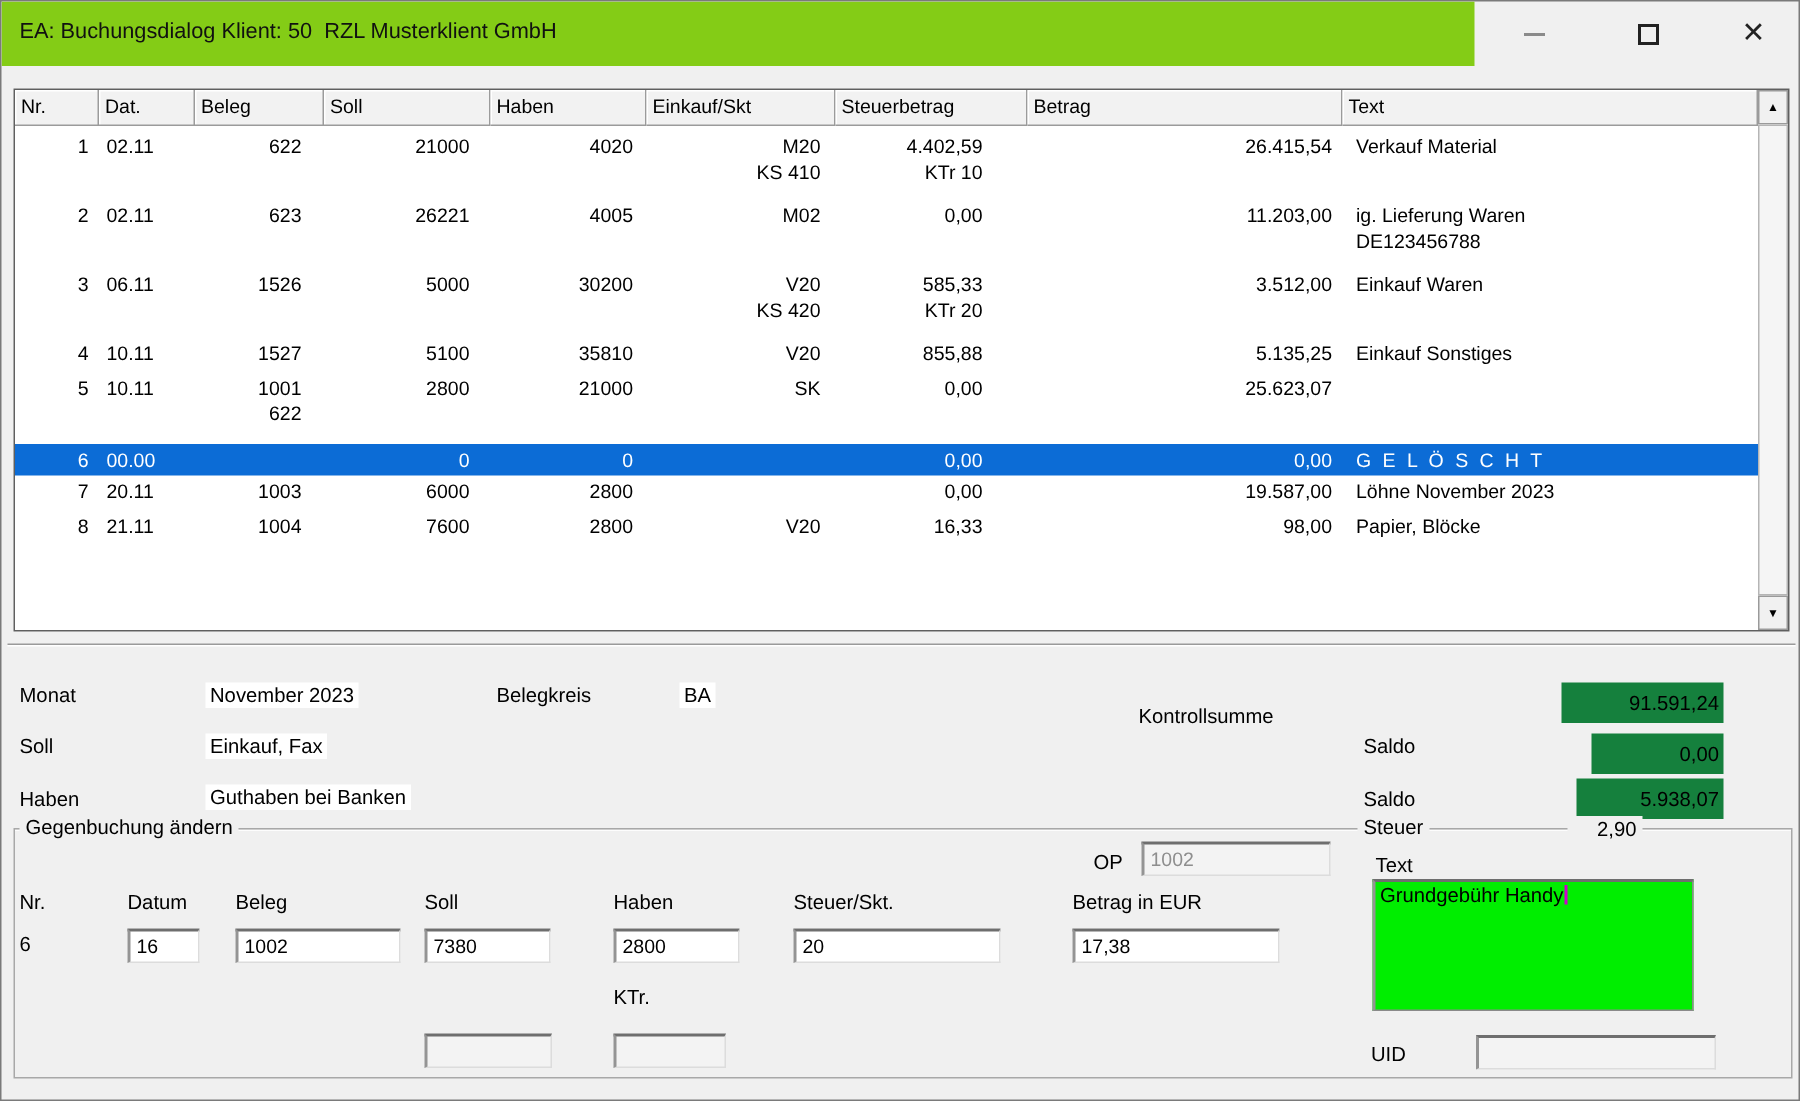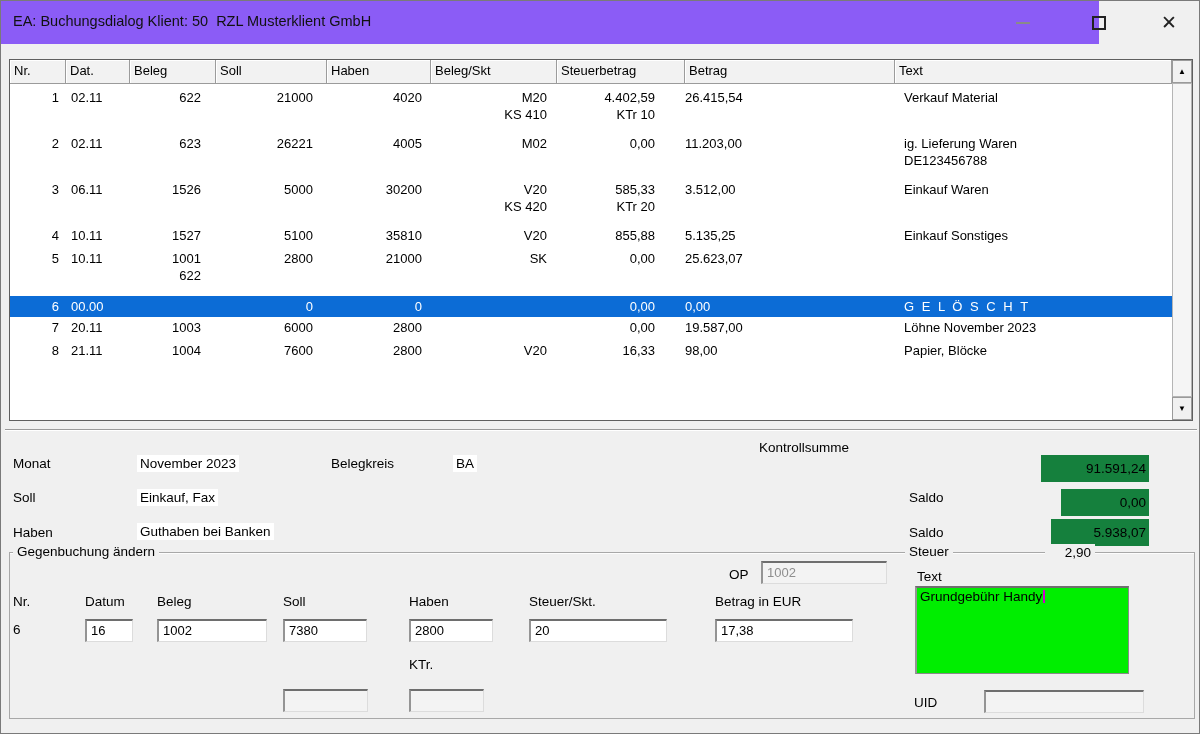--- a/index.html
+++ b/index.html
@@ -4,21 +4,21 @@
 <style>
   * { margin:0; padding:0; box-sizing:border-box; }
   html,body { background:#cfcfcf; }
   #app {
     position:relative; width:1200px; height:734px;
     background:#f0f0f0; border:1px solid #7a7a7a;
     font-family:"Liberation Sans", sans-serif; font-size:13px; color:#000;
     overflow:hidden;
   }
   
-  .titlebar { position:absolute; left:0; top:0; width:1098px; height:43px; background:#8b5cf6; }
+  .titlebar { position:absolute; left:0; top:0; width:982px; height:43px; background:#84cc16; }
   .title-text { position:absolute; left:12px; top:12px; font-size:14.5px; white-space:pre; color:#111; }
   .winbtn { position:absolute; top:0; width:44px; height:43px; display:flex; align-items:center; justify-content:center; cursor:default; }
   .btn-min  { left:1000px; }
   .btn-max  { left:1076px; }
   .btn-close{ left:1146px; }
   .glyph-min   { width:14px; height:0; border-top:2px solid #8a8a8a; display:block; }
   .glyph-max   { width:14px; height:14px; border:2px solid #222; display:block; }
   .glyph-close { font-size:19px; color:#222; line-height:1; }
   
   .table-frame {
@@ -39,21 +39,21 @@
   .trow.sel { background:var(--sel-blue); color:#fff; padding:2px 0; margin-bottom:2px; }
   .trow.sel .c-text { letter-spacing:2px; }
   .cell { white-space:nowrap; overflow:visible; }
   .c-nr    { text-align:right; padding-right:7px; }
   .c-dat   { padding-left:5px; }
   .c-beleg { text-align:right; padding-right:15px; }
   .c-soll  { text-align:right; padding-right:14px; }
   .c-haben { text-align:right; padding-right:9px; }
   .c-steuer{ text-align:right; padding-right:10px; }
   .c-stb   { text-align:right; padding-right:30px; }
-  .c-betrag{ text-align:left; padding-right:7px; }
+  .c-betrag{ text-align:right; padding-right:7px; }
   .c-text  { padding-left:9px; }
   
   .vscroll { position:absolute; right:0; top:0; width:20px; height:360px; background:#f0f0f0; }
   .sbtn { position:absolute; left:0; width:20px; height:23px; background:#f1f1f1;
     border:1px solid #9a9a9a; display:flex; align-items:center; justify-content:center;
     font-size:8px; color:#000; }
   .sbtn.up { top:0; }
   .sbtn.down { bottom:0; }
   .strack { position:absolute; left:0; top:23px; width:20px; height:314px;
     background:#f5f5f5; border:1px solid #b5b5b5; }
@@ -99,21 +99,21 @@
       </div>
   </div>
 
   <div class="table-frame">
     <div class="theader" id="theader">
         <div class="hcell">Nr.</div>
         <div class="hcell">Dat.</div>
         <div class="hcell">Beleg</div>
         <div class="hcell">Soll</div>
         <div class="hcell">Haben</div>
-        <div class="hcell">Beleg/Skt</div>
+        <div class="hcell">Einkauf/Skt</div>
         <div class="hcell">Steuerbetrag</div>
         <div class="hcell">Betrag</div>
         <div class="hcell">Text</div>
       </div>
     <div class="tbody" id="tbody">
         <div class="trow two-line">
           <div class="cell c-nr">
             <div>1</div>
           </div>
           <div class="cell c-dat">
@@ -352,21 +352,21 @@
         </div>
     </div>
   </div>
 
   <div class="hsep"></div>
 
   <div class="lbl" style="left:12px; top:455px;">Monat</div>
   <div class="lbl chip" style="left:136px; top:454px;">November 2023</div>
   <div class="lbl" style="left:330px; top:455px;">Belegkreis</div>
   <div class="lbl chip" style="left:452px; top:454px;">BA</div>
-  <div class="lbl" style="left:758px; top:439px;">Kontrollsumme</div>
+  <div class="lbl" style="left:758px; top:469px;">Kontrollsumme</div>
   <div class="chip-r" style="left:1040px; top:454px; width:108px;">91.591,24</div>
 
   <div class="lbl" style="left:12px; top:489px;">Soll</div>
   <div class="lbl chip" style="left:136px; top:488px;">Einkauf, Fax</div>
   <div class="lbl" style="left:908px; top:489px;">Saldo</div>
   <div class="chip-r" style="left:1060px; top:488px; width:88px;">0,00</div>
 
   <div class="lbl" style="left:12px; top:524px;">Haben</div>
   <div class="lbl chip" style="left:136px; top:522px;">Guthaben bei Banken</div>
   <div class="lbl" style="left:908px; top:524px;">Saldo</div>

